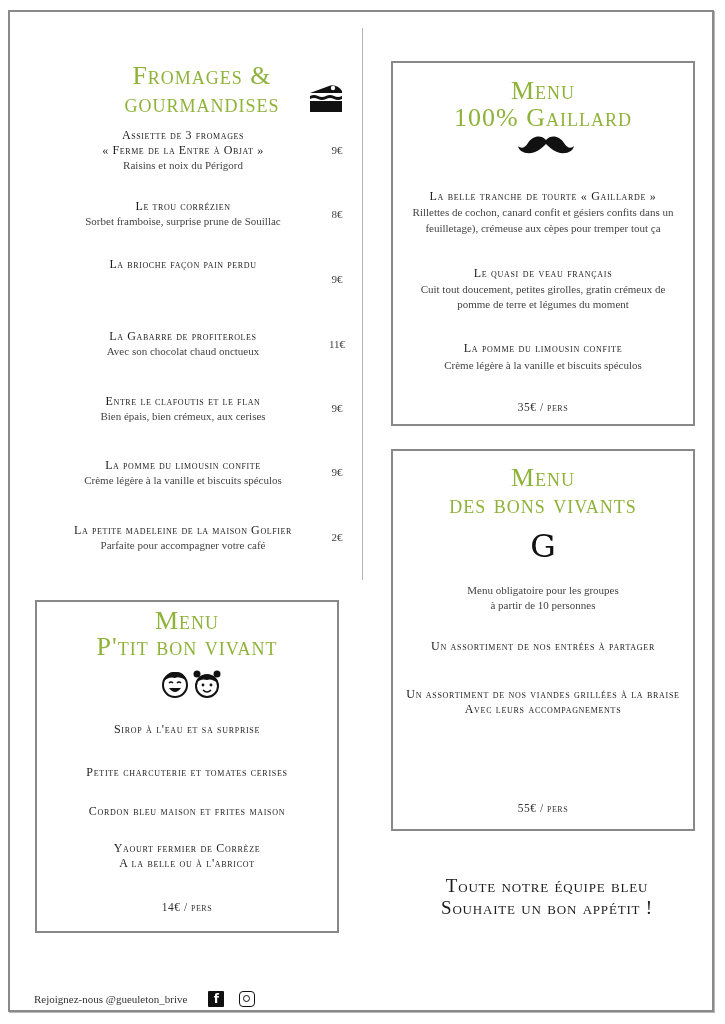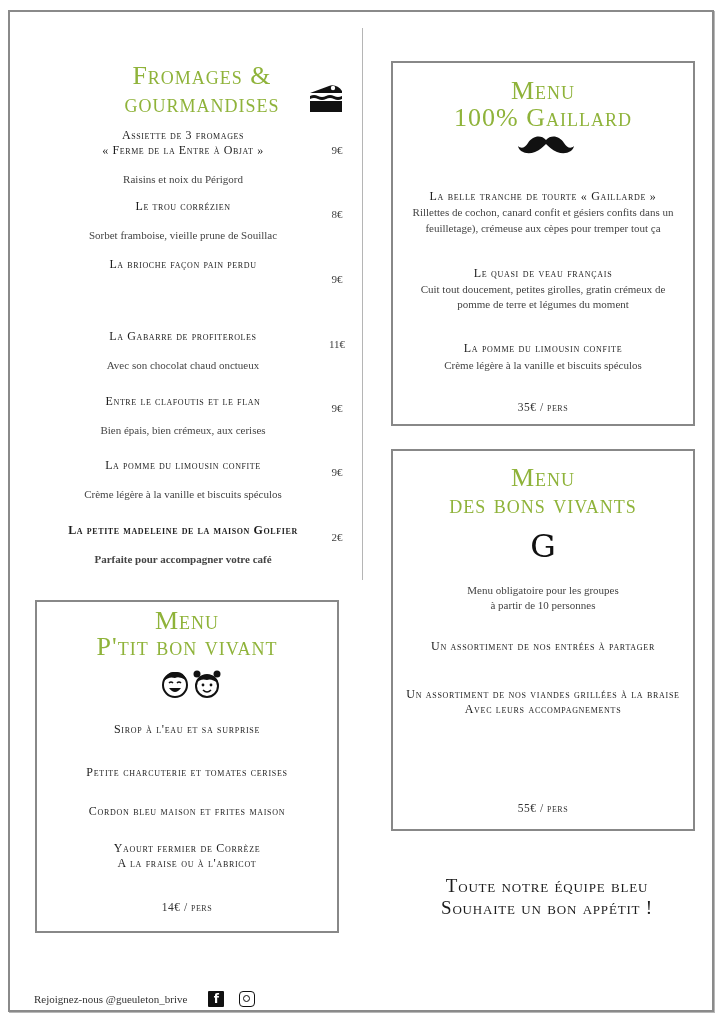--- a/index.html
+++ b/index.html
@@ -9,21 +9,21 @@
          border:2px solid #8a8a8a; box-shadow: 1px 1px 0 #b8b8b8; box-sizing:border-box; }
   .divider { position:absolute; left:362px; top:28px; width:1px; height:552px; background:#b5b5b5; }
   .green { color:#8fb33a; }
   .title-lg { font-family:"Liberation Serif", serif; font-variant:small-caps; font-size:26px; line-height:28px; letter-spacing:1px; text-align:center; }
 
   
   .fro-title { position:absolute; left:92px; top:62px; width:220px; }
   .cake-icon { position:absolute; left:309px; top:82px; }
   .item { position:absolute; left:48px; width:270px; text-align:center; }
   .item .name { font-family:"Liberation Serif", serif; font-variant:small-caps; font-size:12px; color:#1c1c1c; line-height:15px; letter-spacing:0.6px; }
-  .item .desc { font-family:"Liberation Serif", serif; font-size:11px; color:#444; line-height:15px;margin-top:14px; }
+  .item .desc { font-family:"Liberation Serif", serif; font-size:11px; color:#444; line-height:15px; }
   .price { position:absolute; left:322px; width:30px; text-align:center; font-family:"Liberation Serif", serif; font-size:11px; color:#444; }
 
   .box { position:absolute; border:2px solid #888; box-sizing:border-box; background:#fff; }
   .box .line { position:absolute; left:0; right:0; text-align:center; font-family:"Liberation Serif", serif; }
   .box .nm { font-variant:small-caps; font-size:12px; color:#1c1c1c; letter-spacing:0.7px; line-height:15px; }
   .box .ds { font-size:11px; color:#444; line-height:16px; }
   .box .pr { font-variant:small-caps; font-size:11.5px; color:#333; letter-spacing:0.5px; }
 
   .closing { position:absolute; left:392px; top:875px; width:310px; text-align:center;
              font-family:"Liberation Serif", serif; font-variant:small-caps; font-size:19px; line-height:22px; color:#1c1c1c; letter-spacing:0.8px; }
@@ -53,21 +53,21 @@
 
 <div class="item" style="top:128px">
   <div class="name">Assiette de 3 fromages</div>
   <div class="name">« Ferme de la Entre à Objat »</div>
   <div class="desc">Raisins et noix du Périgord</div>
 </div>
 <div class="price" style="top:144px">9€</div>
 
 <div class="item" style="top:199px">
   <div class="name">Le trou corrézien</div>
-  <div class="desc">Sorbet framboise, vieille prune de Souillac</div>
+  <div class="desc">Sorbet framboise, surprise prune de Souillac</div>
 </div>
 <div class="price" style="top:208px">8€</div>
 
 <div class="item" style="top:257px">
   <div class="name">La brioche façon pain perdu</div>
 </div>
 <div class="price" style="top:273px">9€</div>
 
 <div class="item" style="top:329px">
   <div class="name">La Gabarre de profiteroles</div>
@@ -80,21 +80,21 @@
   <div class="desc">Bien épais, bien crémeux, aux cerises</div>
 </div>
 <div class="price" style="top:402px">9€</div>
 
 <div class="item" style="top:458px">
   <div class="name">La pomme du limousin confite</div>
   <div class="desc">Crème légère à la vanille et biscuits spéculos</div>
 </div>
 <div class="price" style="top:466px">9€</div>
 
-<div class="item" style="top:523px; left:40px; width:286px;font-weight:bold;">
+<div class="item" style="top:523px; left:40px; width:286px;">
   <div class="name">La petite madeleine de la maison Golfier</div>
   <div class="desc">Parfaite pour accompagner votre café</div>
 </div>
 <div class="price" style="top:531px">2€</div>
 
 <div class="box" style="left:35px; top:600px; width:304px; height:333px;">
   <div class="line title-lg green" style="top:5px">Menu</div>
   <div class="line title-lg green" style="top:31px">P'tit bon vivant</div>
   <svg style="position:absolute; left:122px; top:66px;" width="66" height="32" viewBox="0 0 66 32">
     <circle cx="16" cy="17" r="12" fill="none" stroke="#111" stroke-width="2"></circle>
@@ -106,21 +106,21 @@
     <circle cx="38" cy="6" r="3.5" fill="#111"></circle>
     <circle cx="58" cy="6" r="3.5" fill="#111"></circle>
     <circle cx="44" cy="17" r="1.4" fill="#111"></circle>
     <circle cx="52" cy="17" r="1.4" fill="#111"></circle>
     <path d="M44 22 Q48 26 52 22" stroke="#111" stroke-width="1.6" fill="none"></path>
   </svg>
   <div class="line nm" style="top:120px">Sirop à l'eau et sa surprise</div>
   <div class="line nm" style="top:163px">Petite charcuterie et tomates cerises</div>
   <div class="line nm" style="top:202px">Cordon bleu maison et frites maison</div>
   <div class="line nm" style="top:239px">Yaourt fermier de Corrèze</div>
-  <div class="line nm" style="top:254px">A la fraise ou à l'abricot</div>
+  <div class="line nm" style="top:254px">A la belle ou à l'abricot</div>
   <div class="line pr" style="top:299px">14€ / pers</div>
 </div>
 
 <div class="box" style="left:391px; top:61px; width:304px; height:365px;">
   <div class="line title-lg green" style="top:14px">Menu</div>
   <div class="line title-lg green" style="top:41px">100% Gaillard</div>
   <svg style="position:absolute; left:124px; top:72px;" width="58" height="20" viewBox="0 0 58 20">
     <path d="M29 5 C24 -1 15 1 11 8 C8 13 4 14 1 11 C2 17 10 20 18 17 C23 15 27 11 29 9 C31 11 35 15 40 17 C48 20 56 17 57 11 C54 14 50 13 47 8 C43 1 34 -1 29 5 Z" fill="#111"></path>
   </svg>
   <div class="line nm" style="top:126px">La belle tranche de tourte « Gaillarde »</div>

